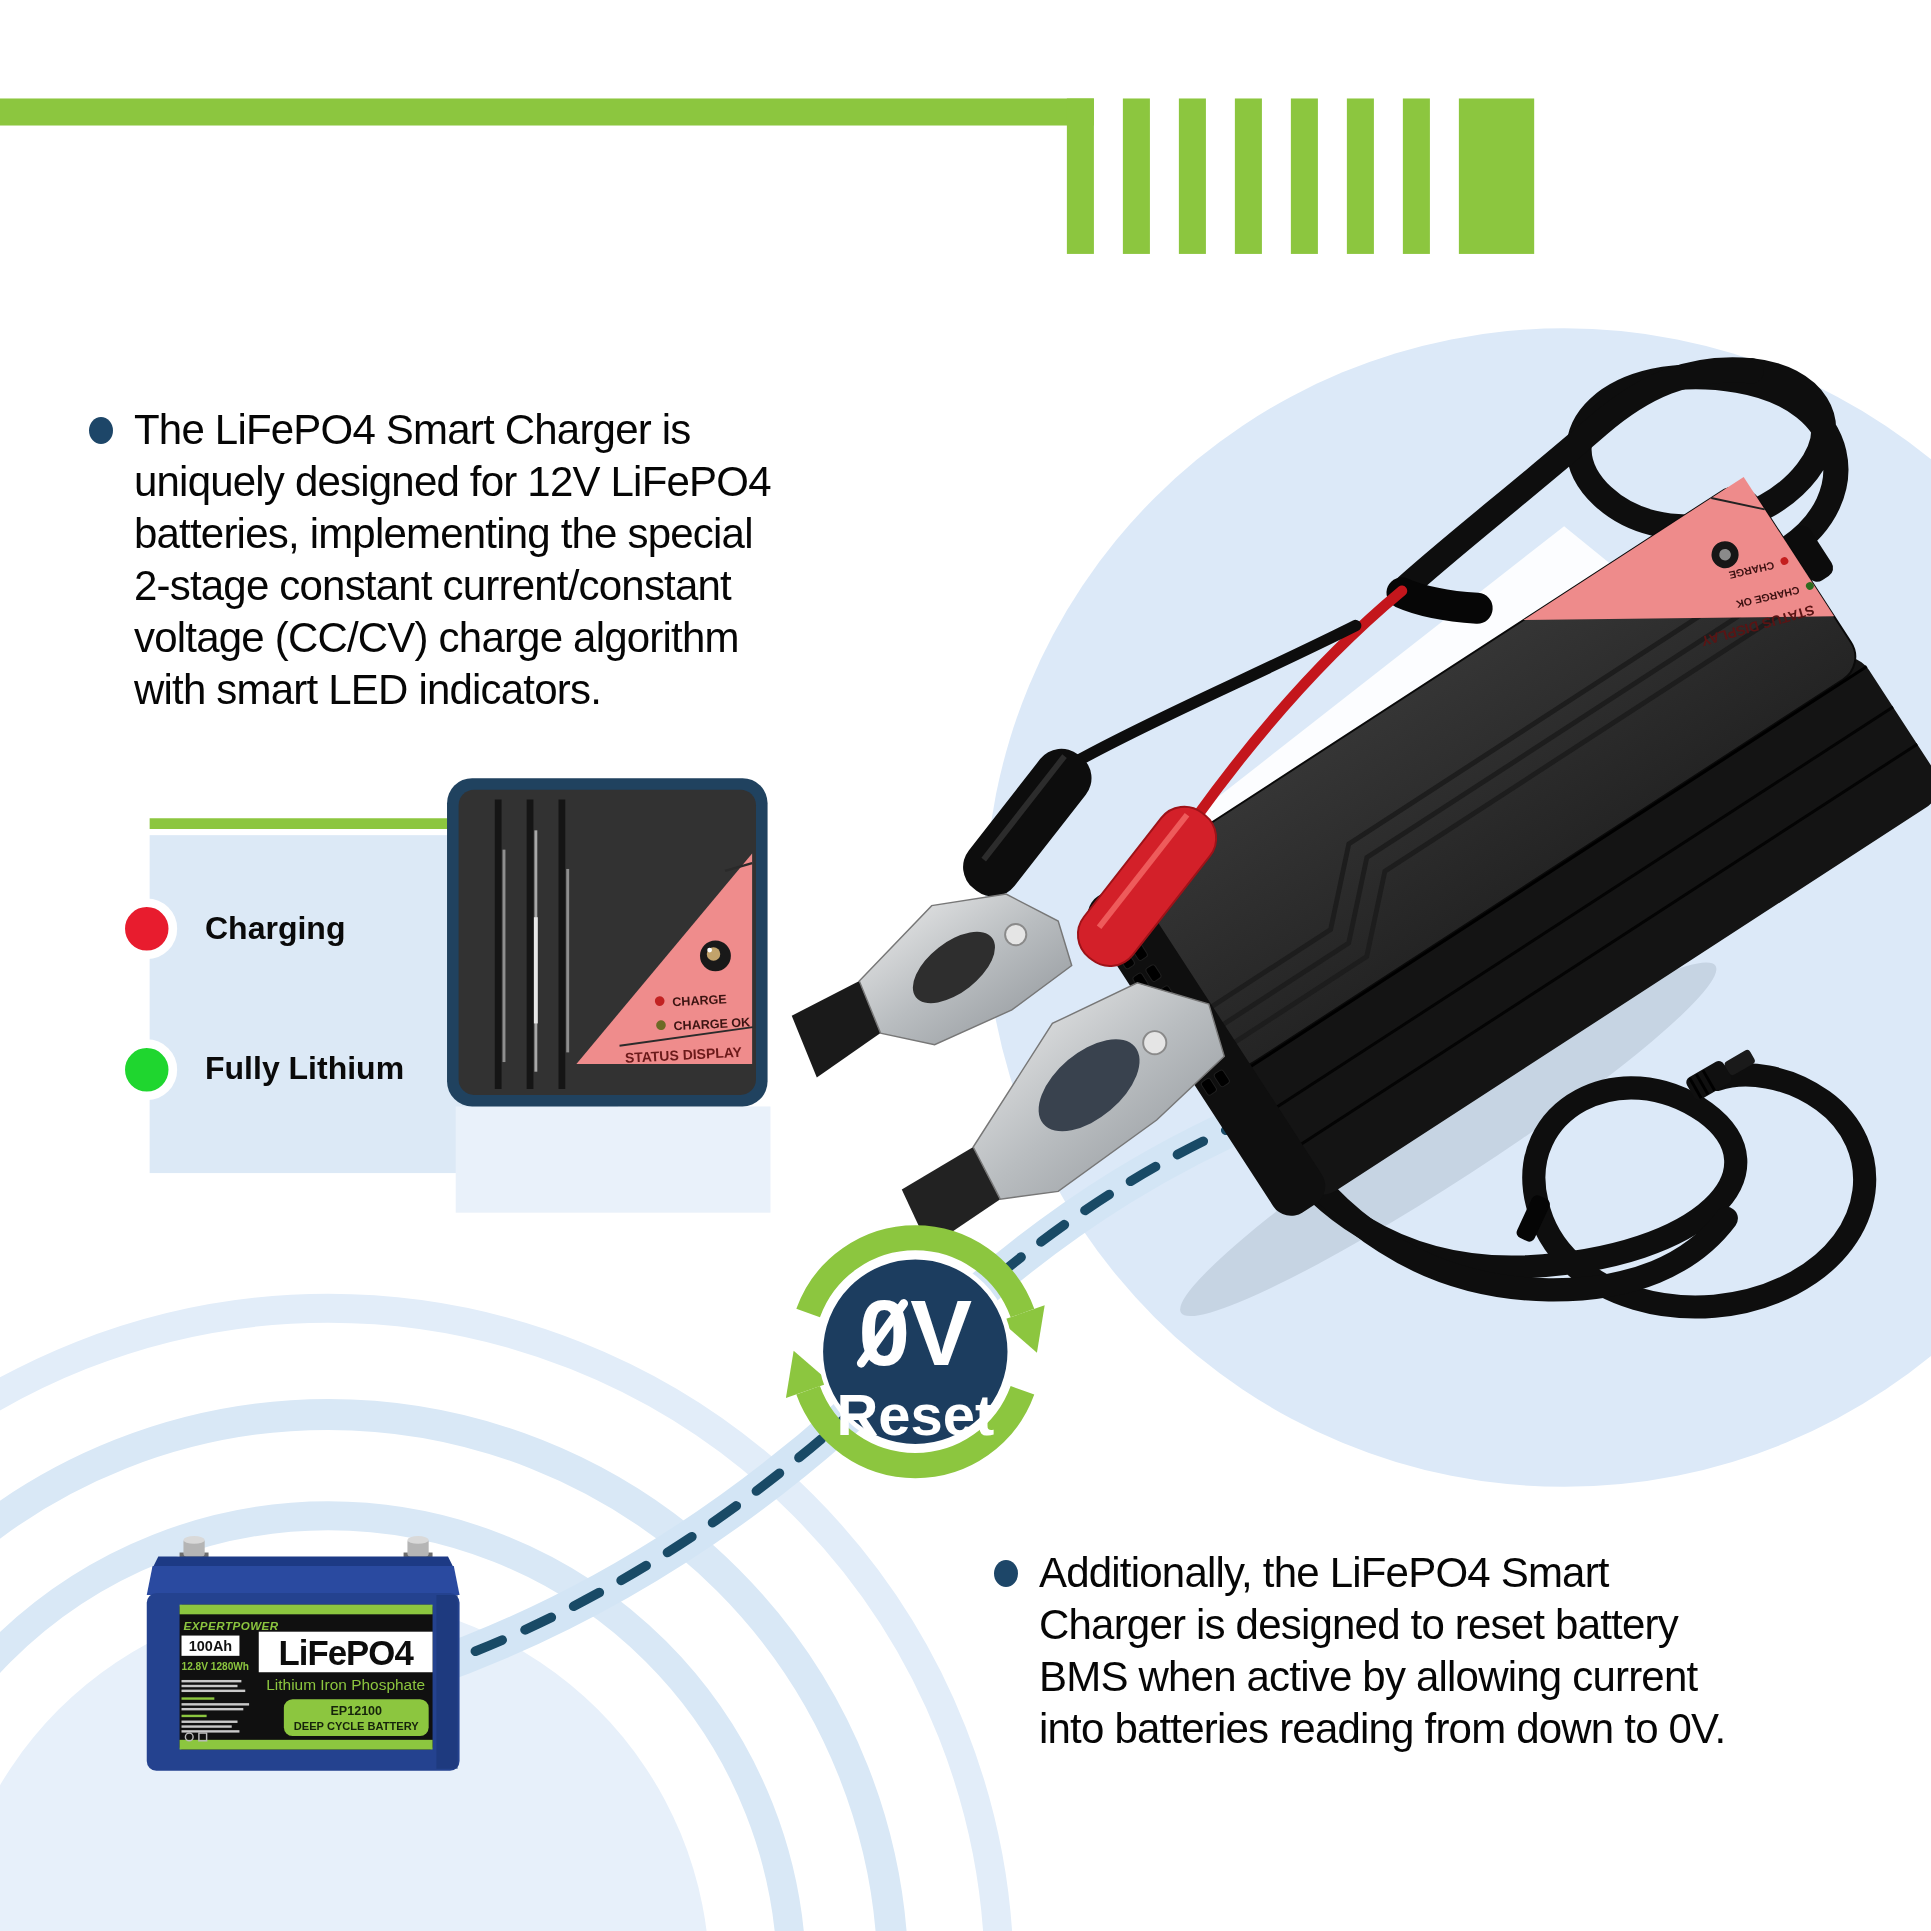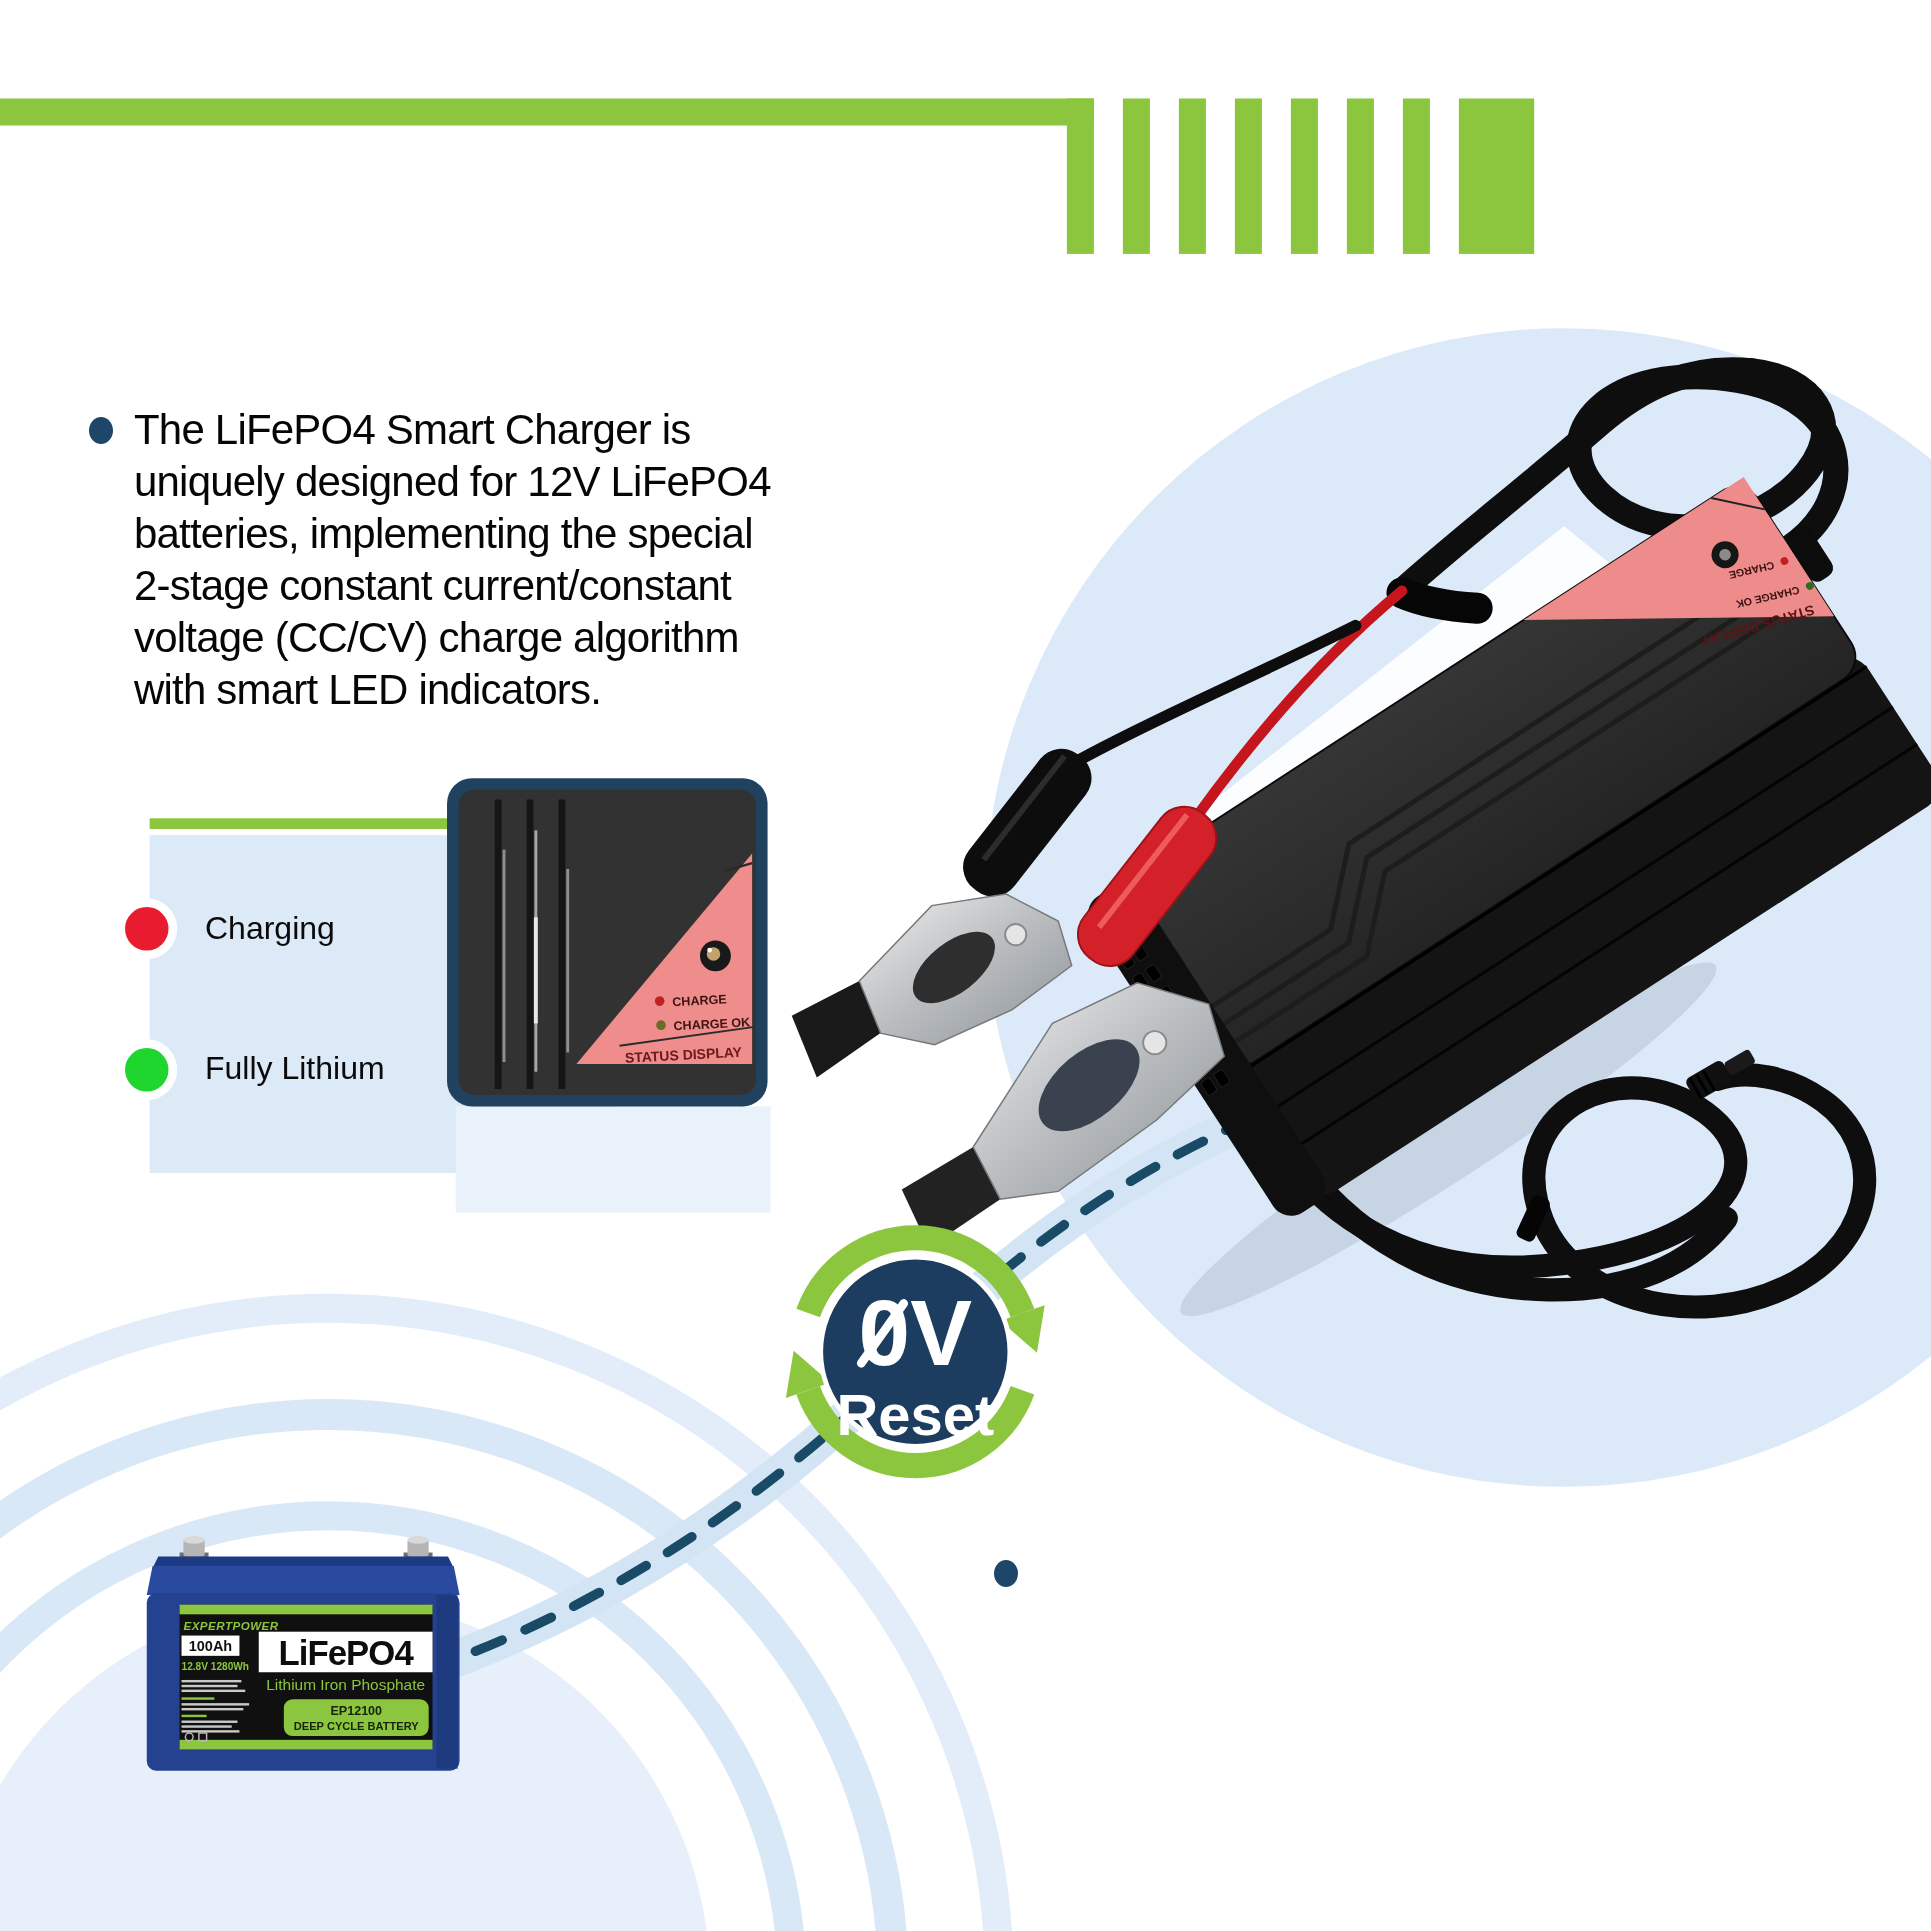--- a/index.html
+++ b/index.html
@@ -6,21 +6,21 @@
   .stage{position:relative;width:1931px;height:1931px;overflow:hidden;background:#ffffff;
          font-family:"Liberation Sans",sans-serif;}
   .stage svg{position:absolute;left:0;top:0;}
   svg text{font-family:"Liberation Sans",sans-serif;}
   .hdr{position:absolute;left:0;top:127px;width:1067px;height:209px;background:#1C3D5F;z-index:3;}
   .hdr-title{position:absolute;left:92px;top:11.6px;color:#fff;font-size:69px;font-weight:bold;
              line-height:97px;white-space:pre-line;letter-spacing:0.5px;}
   .bullet{position:absolute;color:#060606;font-size:42px;line-height:52px;white-space:pre-line;
           letter-spacing:-0.8px;z-index:3;margin-left:8px;}
   .bullet-dot{position:absolute;width:24px;height:27px;border-radius:50%;background:#1D4668;z-index:3;}
-  .legend-label{position:absolute;color:#0a0a0a;font-size:32px;font-weight:normal;z-index:3;text-align:center;}
+  .legend-label{position:absolute;color:#0a0a0a;font-size:32px;font-weight:bold;z-index:3;text-align:center;}
 </style>
 </head>
 <body>
 
 <div class="stage">
 
 <svg width="1931" height="1931" viewBox="0 0 2000 2000">
   <defs>
     <linearGradient id="metal" x1="0" y1="0" x2="1" y2="1">
       <stop offset="0" stop-color="#efefef"></stop>
@@ -234,15 +234,19 @@
 uniquely designed for 12V LiFePO4
 batteries, implementing the special
 2-stage constant current/constant
 voltage (CC/CV) charge algorithm
 with smart LED indicators.</div>
 
 <div class="legend-label" style="left:205px;top:910px;">Charging</div>
 <div class="legend-label" style="left:205px;top:1050px;">Fully Lithium</div>
 
 <div class="bullet-dot" style="left:994px;top:1560px;"></div>
+<div class="bullet" style="left:1031px;top:1547px;width:792px;">Additionally, the LiFePO4 Smart
+Charger is designed to reset battery
+BMS when active by allowing current
+into batteries reading from down to 0V.</div>
 
 </div>
 
 
 </body></html>

